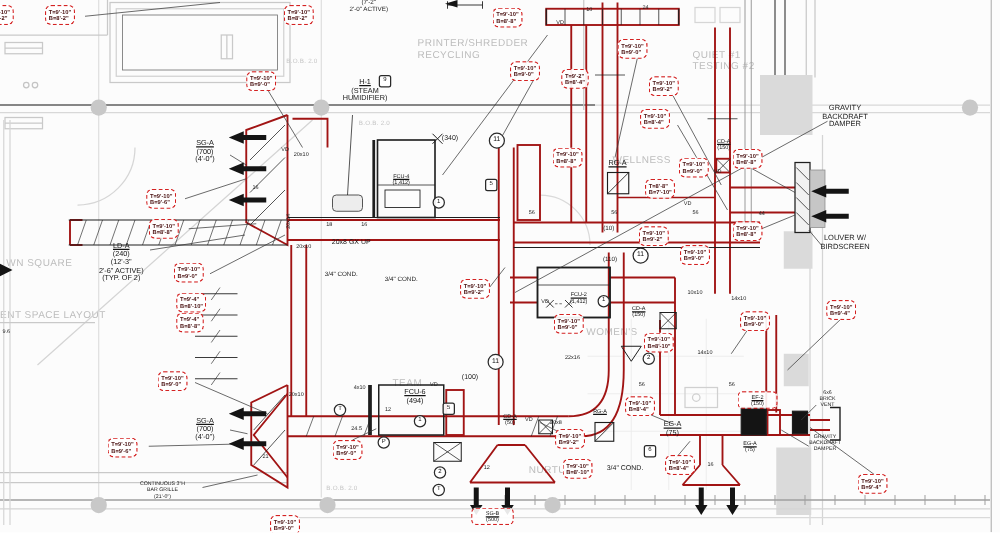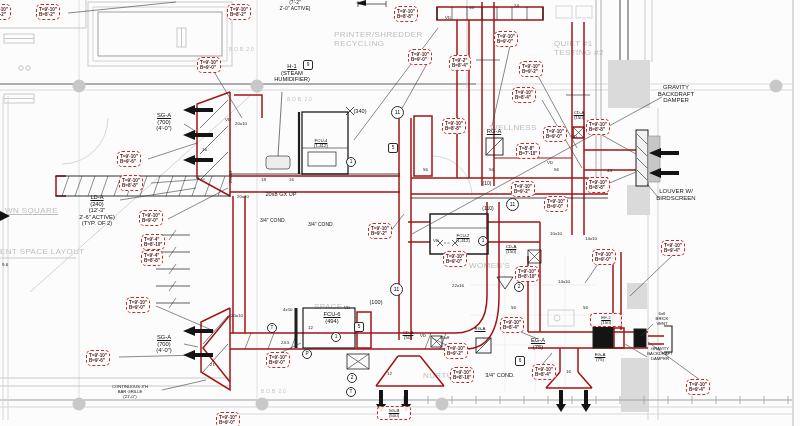--- a/index.html
+++ b/index.html
@@ -193,28 +193,28 @@
     <span>PRINTER/SHREDDER
 RECYCLING</span>
   </div>
       <div class="room" style="position: absolute; left: 554px; top: 30px;">
     <span>QUIET #1
 TESTING #2</span>
   </div>
       <div class="room" style="position: absolute; left: 490px; top: 114px;">
     <span>WELLNESS</span>
   </div>
-      <div class="room" style="position: absolute; left: 5px; top: 197px; text-decoration: underline;">
+      <div class="room" style="position: absolute; left: 5px; top: 197px;">
     <span>WN SQUARE</span>
   </div>
       <div class="room" style="position: absolute; left: 0px; top: 238px;">
     <span>ENT SPACE LAYOUT</span>
   </div>
       <div class="room" style="position: absolute; left: 314px; top: 293px;">
-    <span>SPACE</span>
+    <span>TEAM</span>
   </div>
       <div class="room" style="position: absolute; left: 469px; top: 252px;">
     <span>WOMEN'S</span>
   </div>
       <div class="room" style="position: absolute; left: 423px; top: 362px;">
     <span>NURTURE</span>
   </div>
       <div class="room bob" style="position: absolute; left: 229px; top: 40px;">
     <span>B.O.B. 2.0</span>
   </div>

